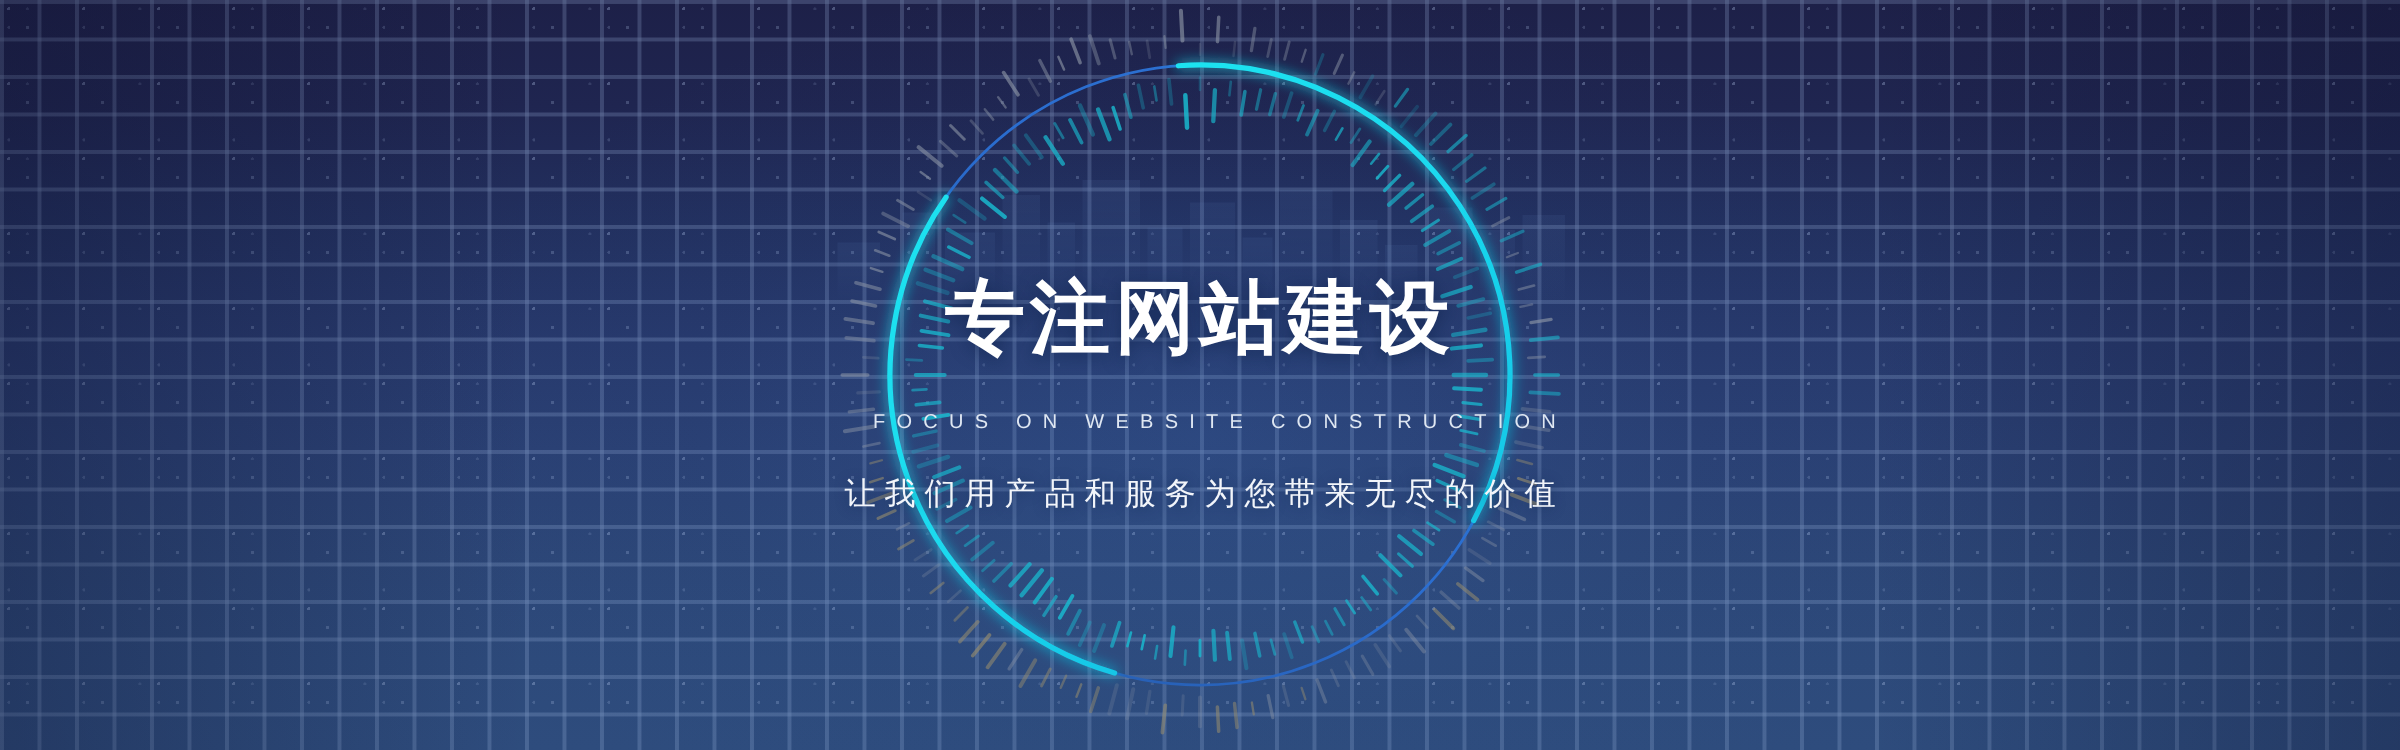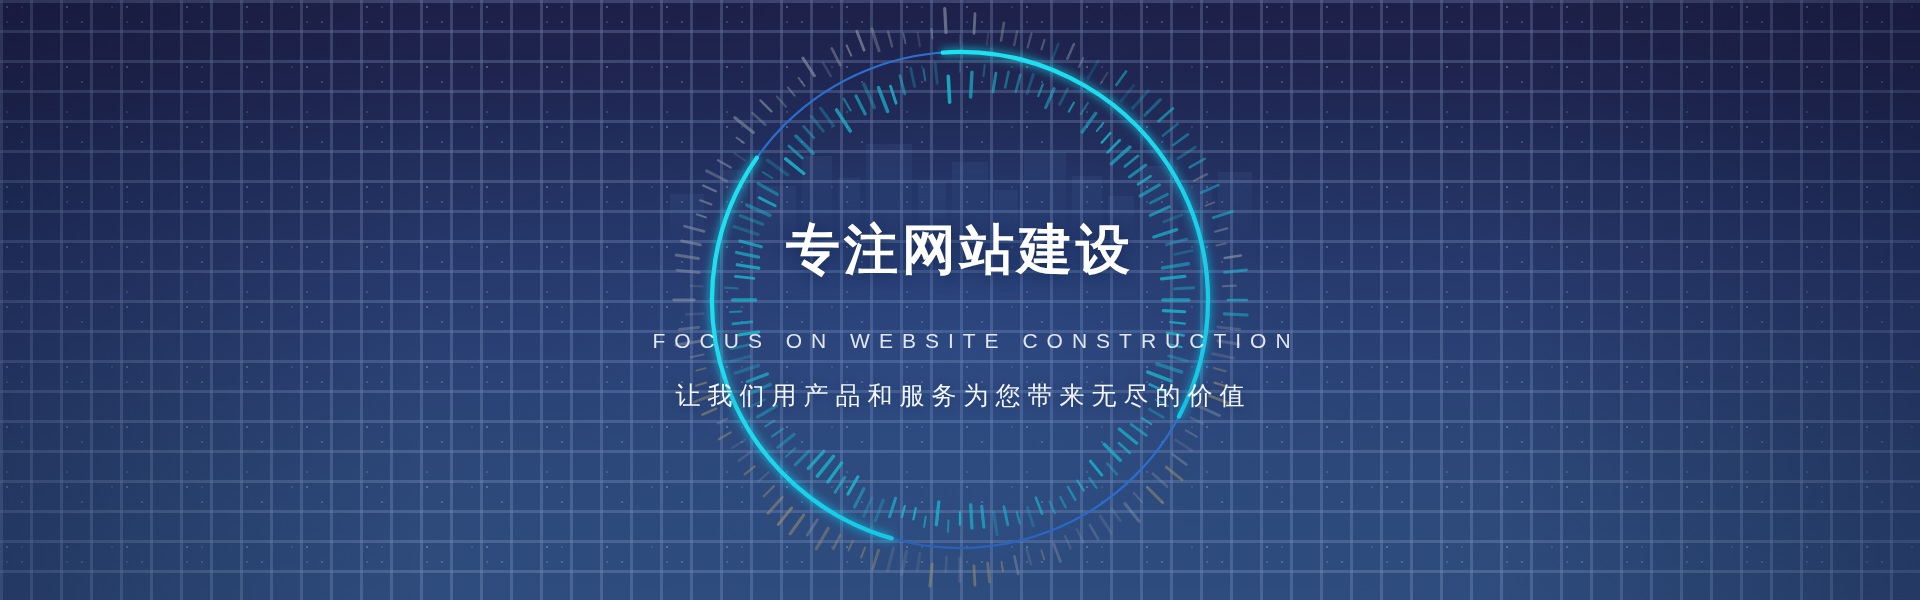--- a/index.html
+++ b/index.html
@@ -107,33 +107,33 @@
   .content {
     position:absolute;
     left:0; right:0; top:0;
     text-align:center;
     pointer-events:none;
   }
 
   .headline {
     position:absolute;
     left:0; right:0; top:222px;
-    font-size:54px;
+    font-size:64px;
     line-height:1.0;
     font-weight:bold;
     color:#ffffff;
     letter-spacing:4px;
     text-shadow:0 2px 14px rgba(10,30,70,0.55);
     white-space:nowrap;
   }
 
   .subline {
     position:absolute;
     left:0; right:0; top:330px;
-    font-size:21px;
+    font-size:16px;
     line-height:1.0;
     font-weight:normal;
     color:#dfe7f2;
     letter-spacing:9px;
     text-indent:9px;
     white-space:nowrap;
     margin-left:23px;
   }
 
   .tagline {

